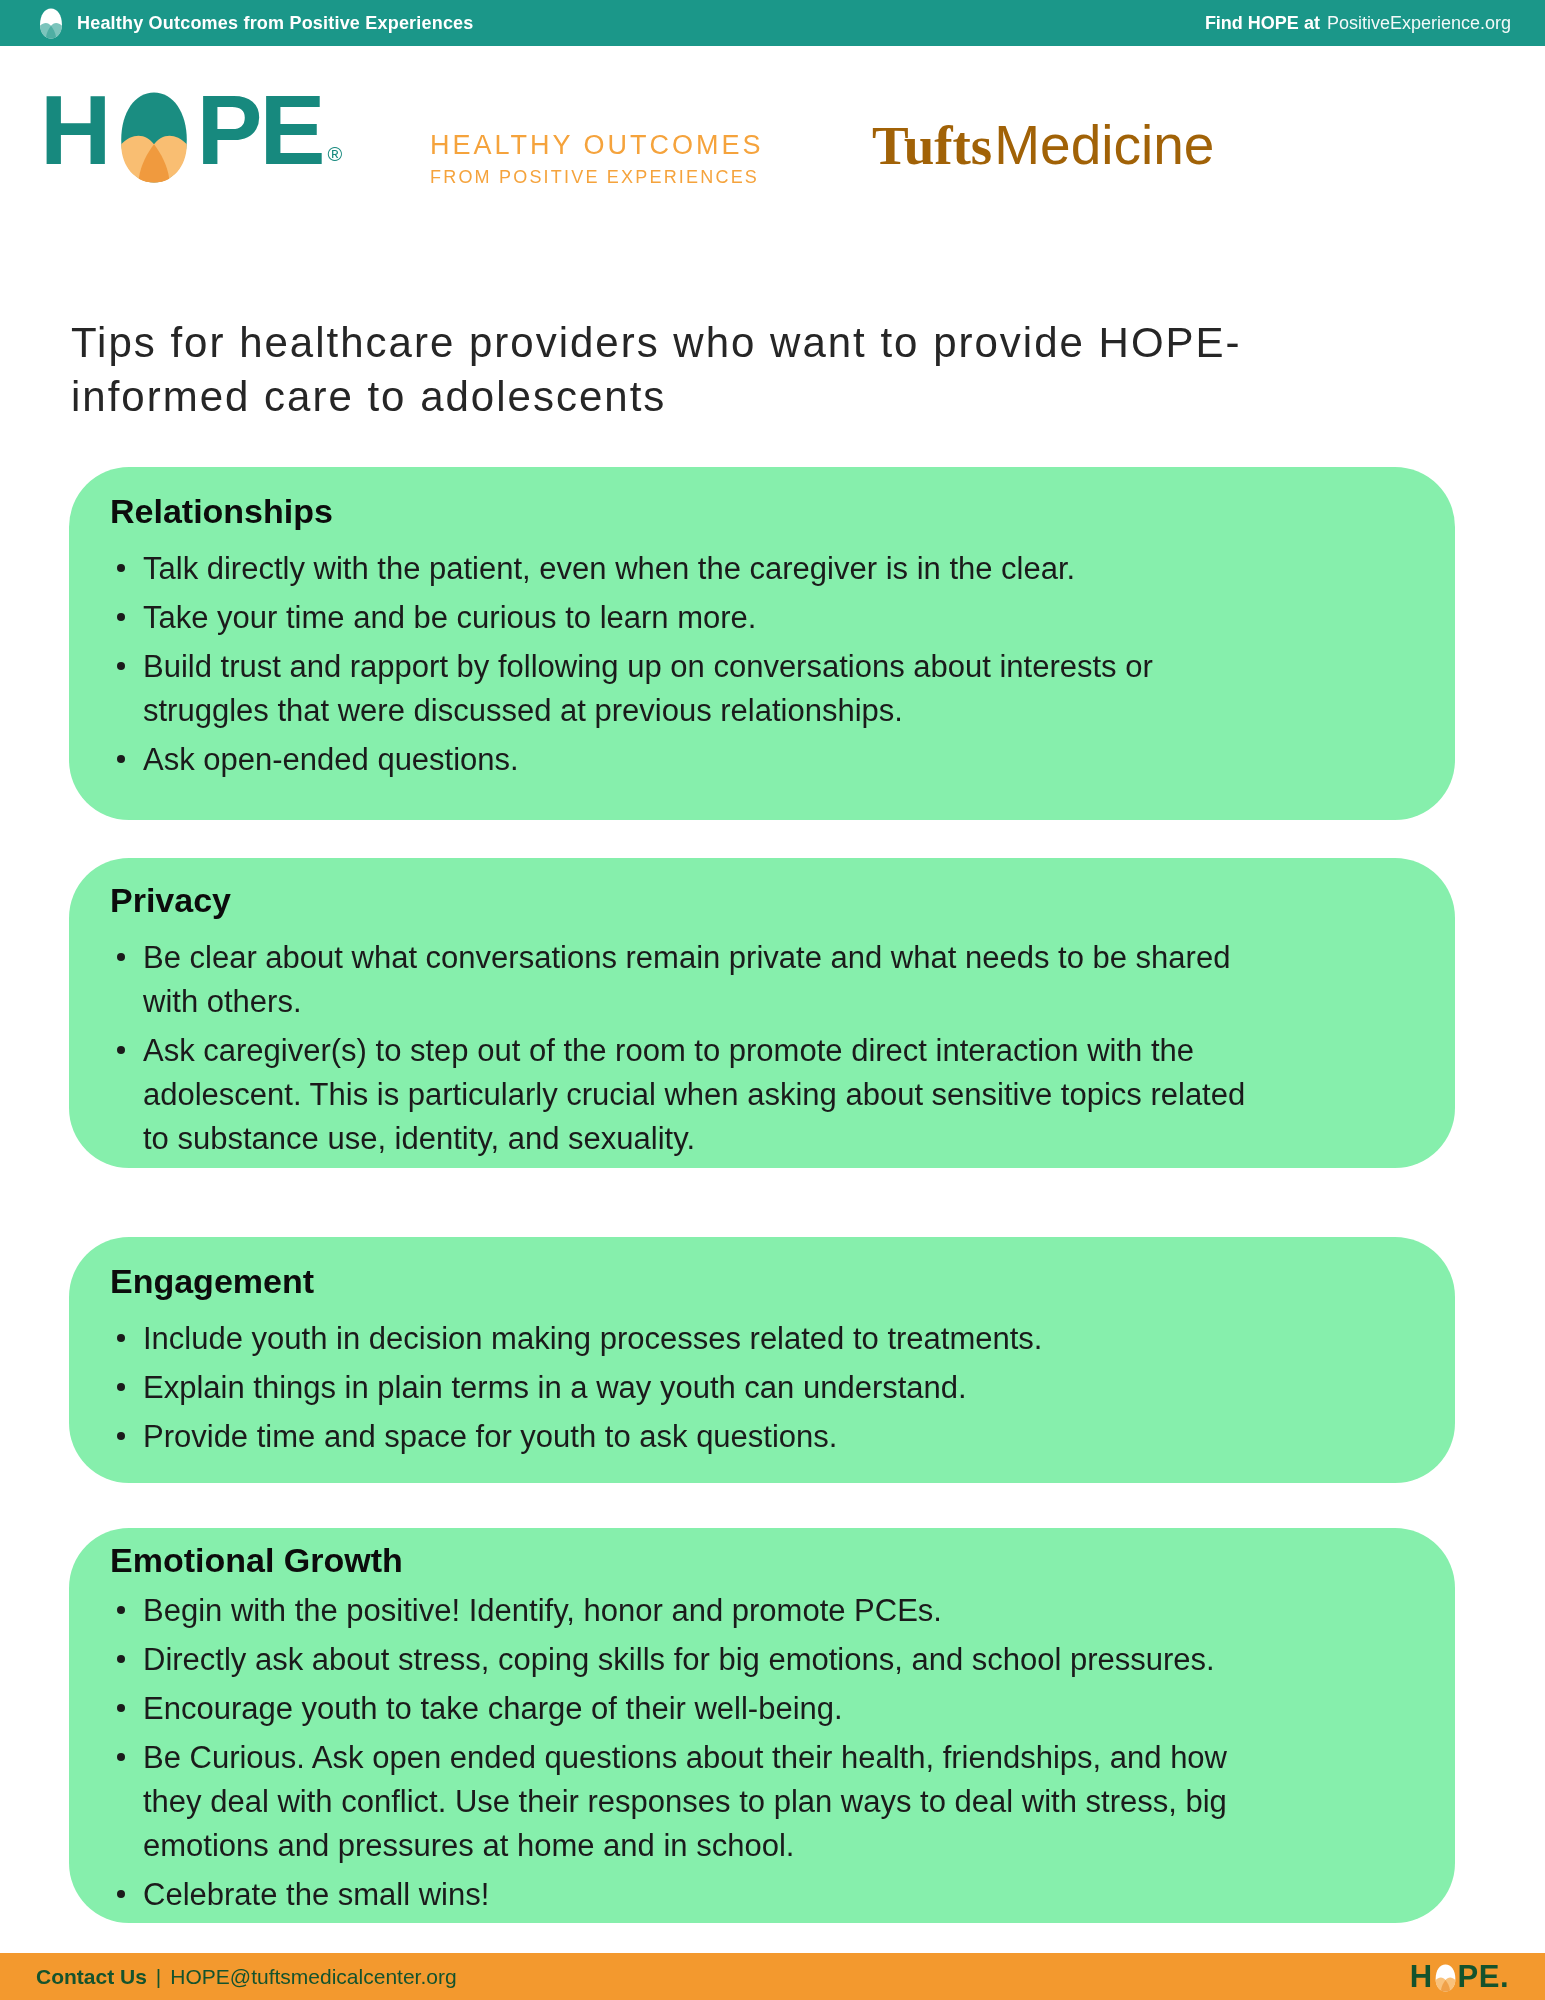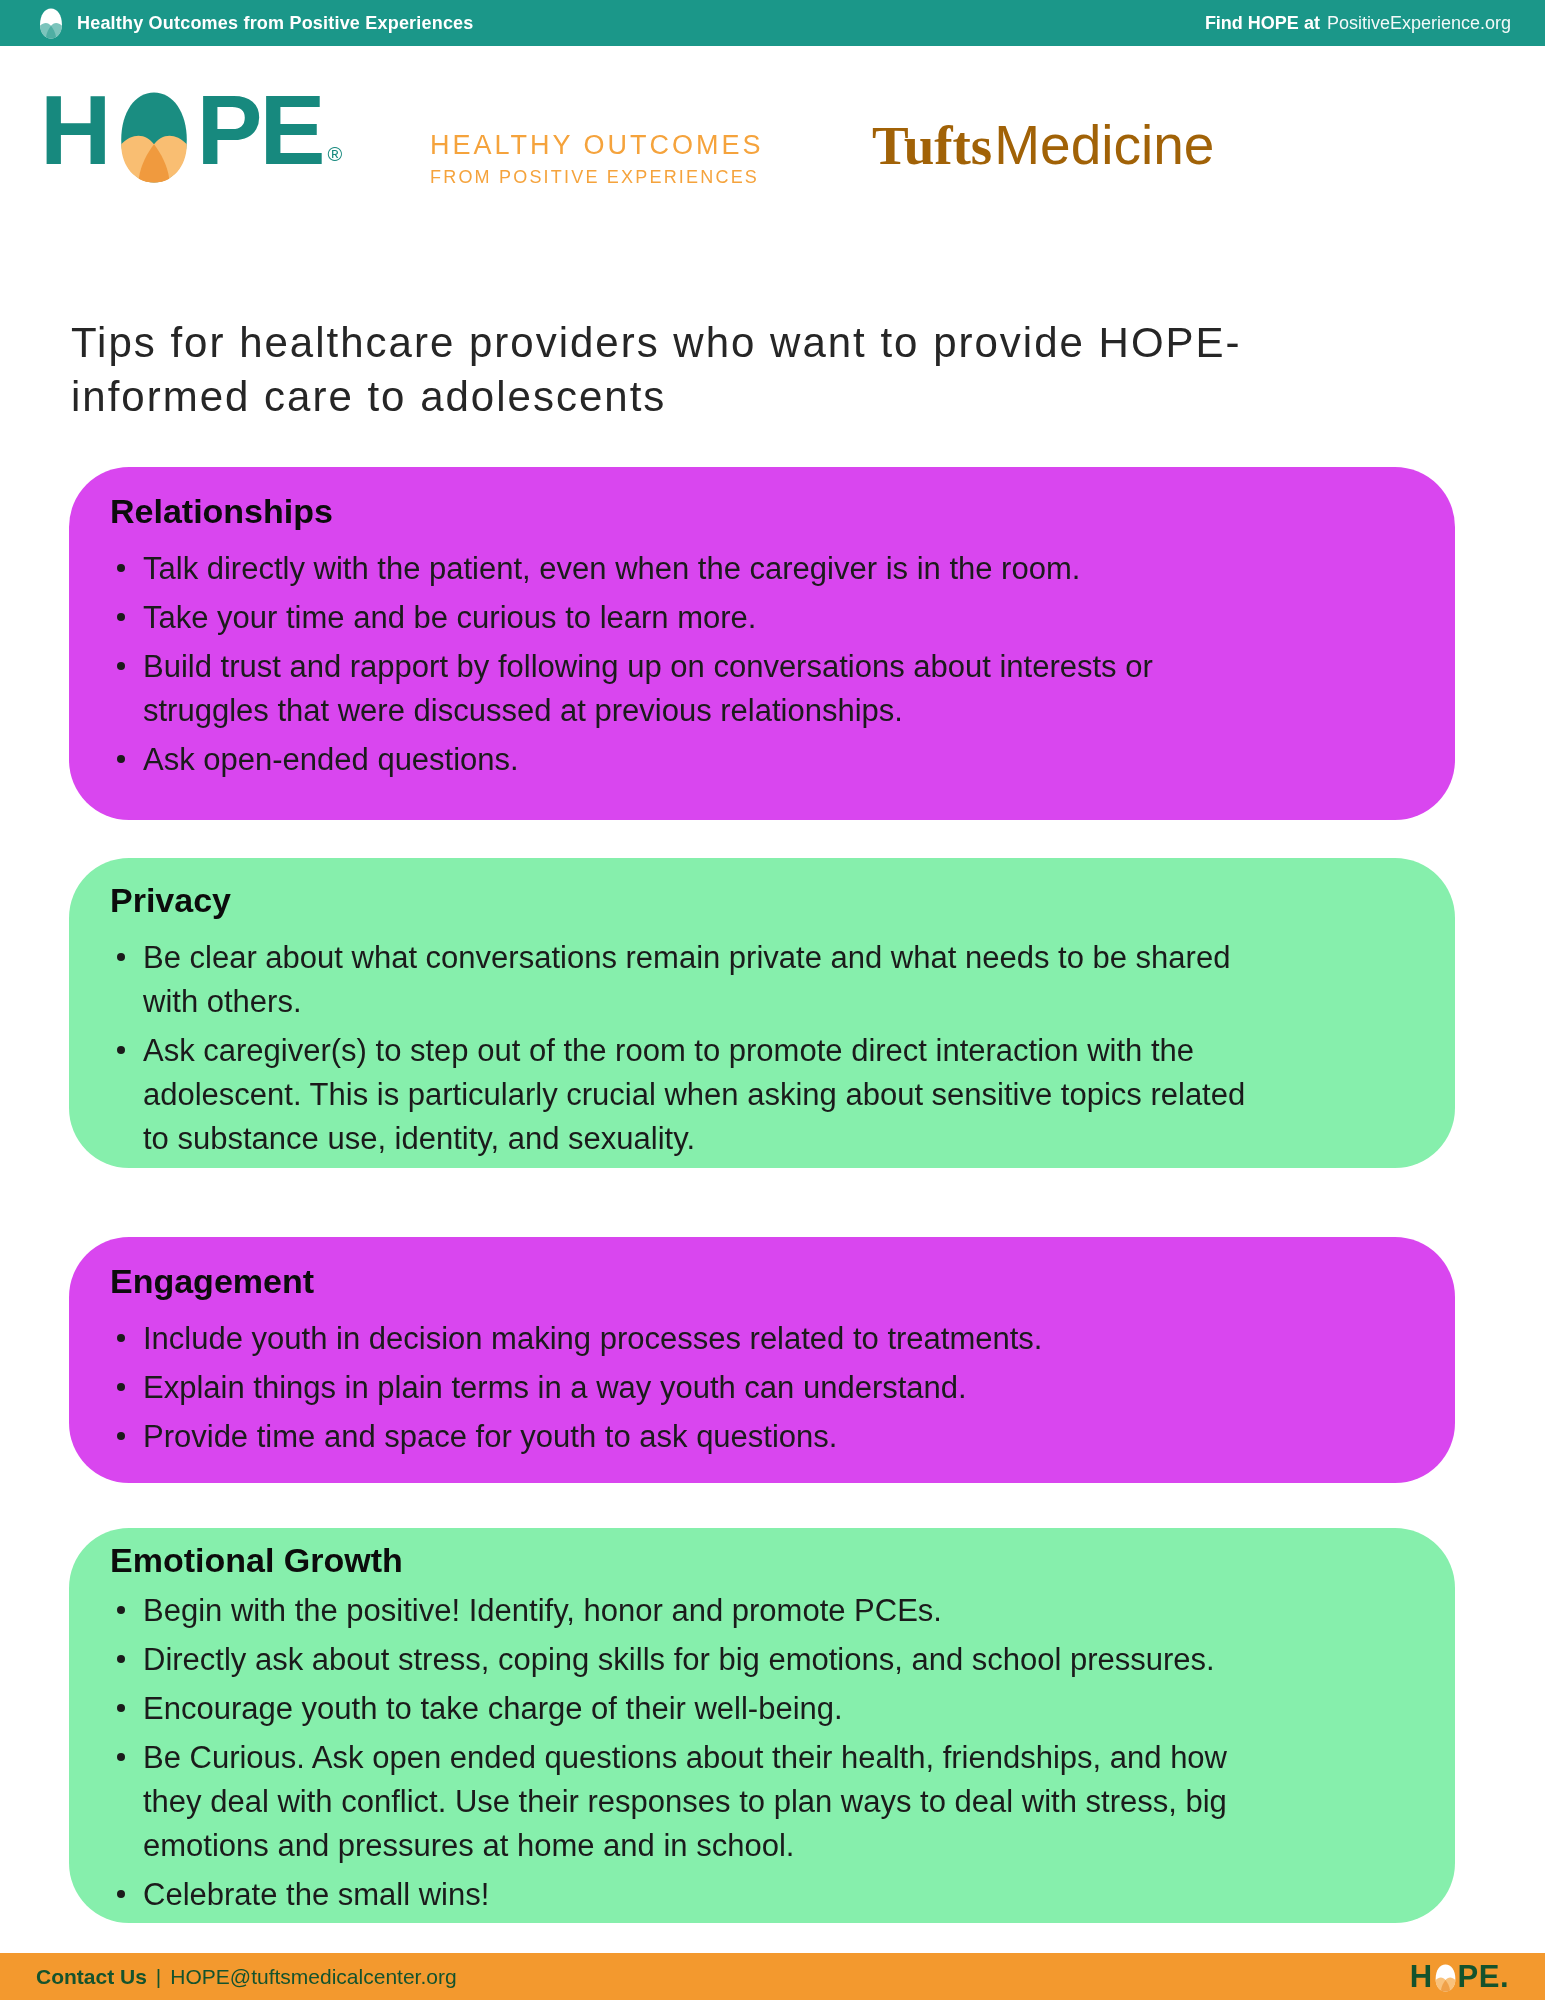--- a/index.html
+++ b/index.html
@@ -78,21 +78,21 @@
   }
   .box ul{ list-style:none; margin:0; padding:0; max-width:1150px; }
   .box li{
     position:relative; padding-left:36px; margin-bottom:5px;
     font-size:31px; line-height:1.42; color:#1b1b1b;
   }
   .box li::before{
     content:""; position:absolute; left:10px; top:17px;
     width:8px; height:8px; border-radius:50%; background:#1b1b1b;
   }
-  .box.teal{ background:#d946ef; }
+  .box.teal{ background:#86efac; }
   .box.orange{ background:#86efac; }
   .box1{ top:467px;  height:353px; padding-top:25px; }
   .box2{ top:858px;  height:310px; padding-top:23px; }
   .box3{ top:1237px; height:246px; padding-top:25px; }
   .box4{ top:1528px; height:395px; padding-top:13px; }
   .box4 h2{ margin-bottom:9px; }
 
   
   .footer{
     position:absolute; left:0; right:0; top:1953px; height:47px;
@@ -151,21 +151,21 @@
 
   <div class="tufts">
     <span class="tufts-serif">Tufts</span><span class="tufts-sans">Medicine</span>
   </div>
 
   <p class="subtitle">Tips for healthcare providers who want to provide HOPE-informed care to adolescents</p>
 
   <section class="box teal box1">
     <h2>Relationships</h2>
     <ul>
-        <li>Talk directly with the patient, even when the caregiver is in the room.</li>
+        <li>Talk directly with the patient, even when the caregiver is in the clear.</li>
         <li>Take your time and be curious to learn more.</li>
         <li>Build trust and rapport by following up on conversations about interests or struggles that were discussed at previous relationships.</li>
         <li>Ask open-ended questions.</li>
       </ul>
   </section>
 
   <section class="box orange box2">
     <h2>Privacy</h2>
     <ul>
         <li>Be clear about what conversations remain private and what needs to be shared with others.</li>

